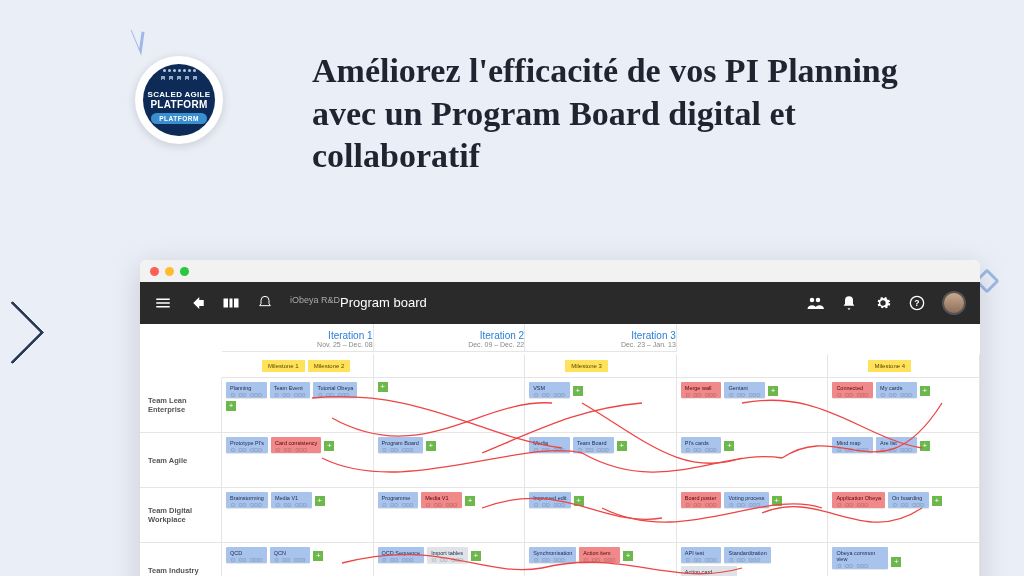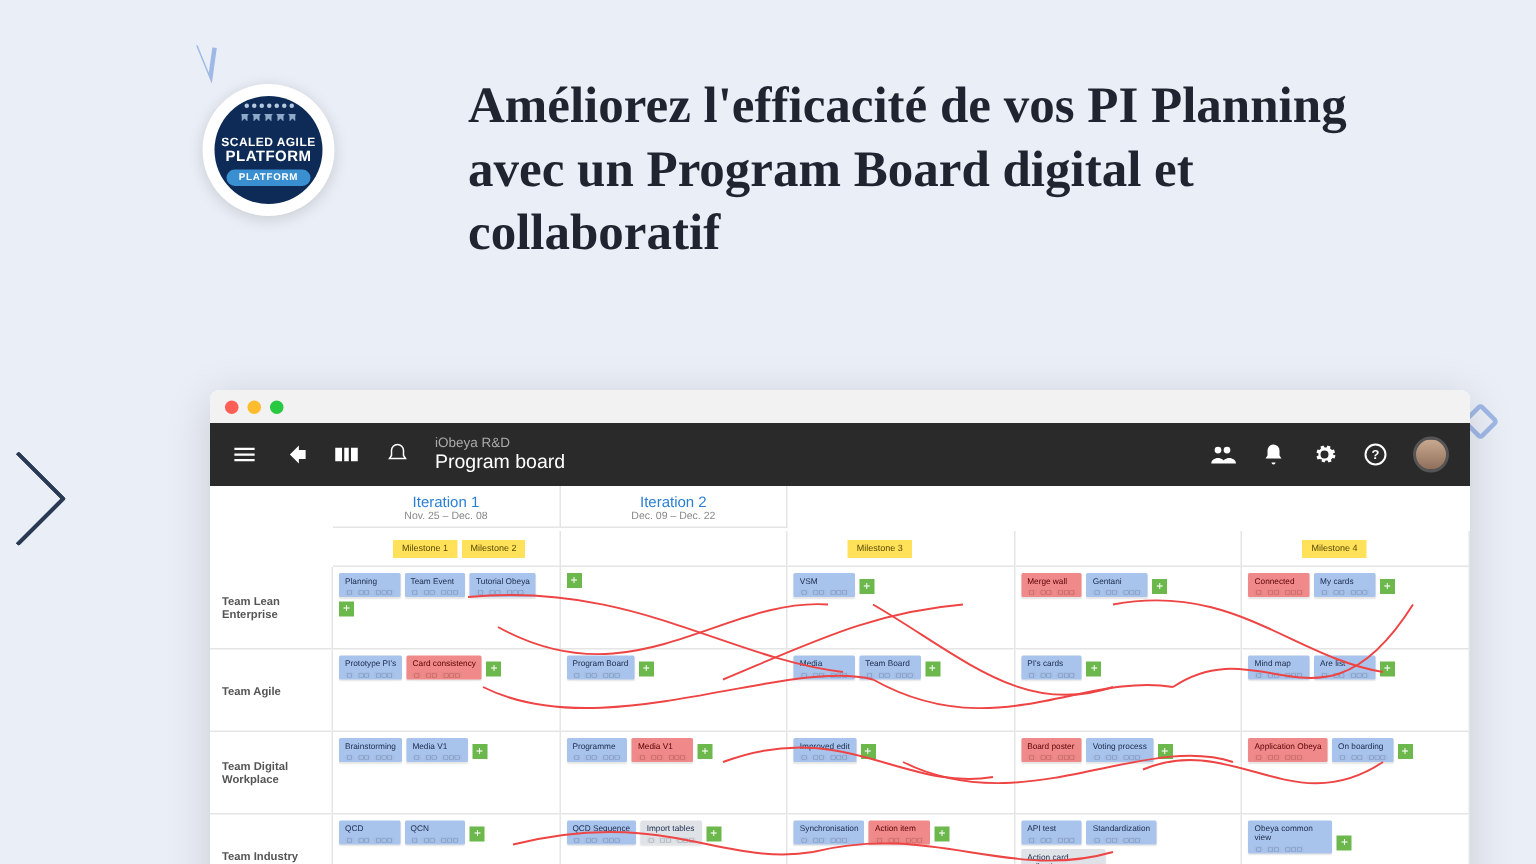--- a/index.html
+++ b/index.html
@@ -109,38 +109,38 @@
   .toolbar {
     height: 42px;
     background: #2a2a2a;
     display: flex; align-items: center;
     padding: 0 14px; gap: 16px;
     color: #fff;
   }
   .toolbar .ico { width: 18px; height: 18px; display:flex;align-items:center;justify-content:center; }
   .toolbar .spacer { flex: 1; }
   .toolbar svg { fill: #fff; }
-  .toolbar .title-block { display:flex;flex-direction:column;line-height:1.1; }
+  .toolbar .title-block { display:flex;flex-direction:row;line-height:1.1; }
   .toolbar .subtitle { font-size: 9px; color: #aaa; }
   .toolbar .title { font-size: 13px; color: #fff; }
   .avatar { width: 24px; height: 24px; border-radius: 50%; background: linear-gradient(#c9a98f,#8f6f5a); border: 2px solid #555; }
 
   
   .board {
     background: #fff;
     height: 274px;
     position: relative;
     overflow: hidden;
   }
   .col-head {
     position: absolute; top: 0; left: 82px; right: 0;
     display: grid; grid-template-columns: repeat(5,1fr);
   }
   .ch {
-    text-align: center; padding: 6px 0 3px;
+    text-align: right; padding: 6px 0 3px;
     border-right: 1px solid #e5e5e5;
     border-bottom: 1px solid #e5e5e5;
   }
   .ch-name { font-size: 10px; color: #2a7fd4; font-weight: 500; }
   .ch-date { font-size: 7px; color: #888; }
   .milestone-row {
     position: absolute; top: 30px; left: 82px; right: 0; height: 24px;
     display: grid; grid-template-columns: repeat(5,1fr);
   }
   .ms-cell { border-right: 1px solid #e5e5e5; border-bottom: 1px solid #e5e5e5; display:flex;align-items:center;gap:3px;padding-left:40px;}
@@ -284,20 +284,24 @@
 
   <div class="board">
     <div class="col-head" id="col-head">
         <div class="ch">
           <div class="ch-name">Iteration 1</div>
           <div class="ch-date">Nov. 25 – Dec. 08</div>
         </div>
         <div class="ch">
           <div class="ch-name">Iteration 2</div>
           <div class="ch-date">Dec. 09 – Dec. 22</div>
+        </div>
+        <div class="ch">
+          <div class="ch-name">Iteration 3</div>
+          <div class="ch-date">Dec. 23 – Jan. 13</div>
         </div>
       </div>
     <div class="milestone-row" id="ms-row">
         <div class="ms-cell">
           <div class="ms">Milestone 1</div>
           <div class="ms">Milestone 2</div>
         </div>
         <div class="ms-cell"></div>
         <div class="ms-cell">
           <div class="ms">Milestone 3</div>

